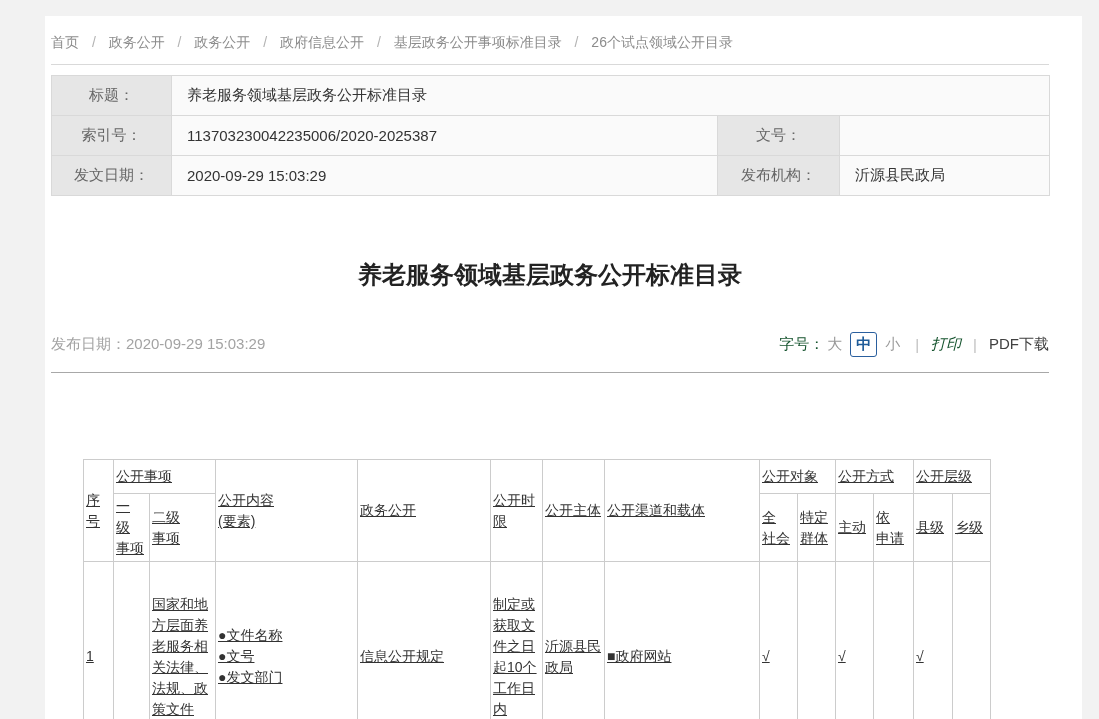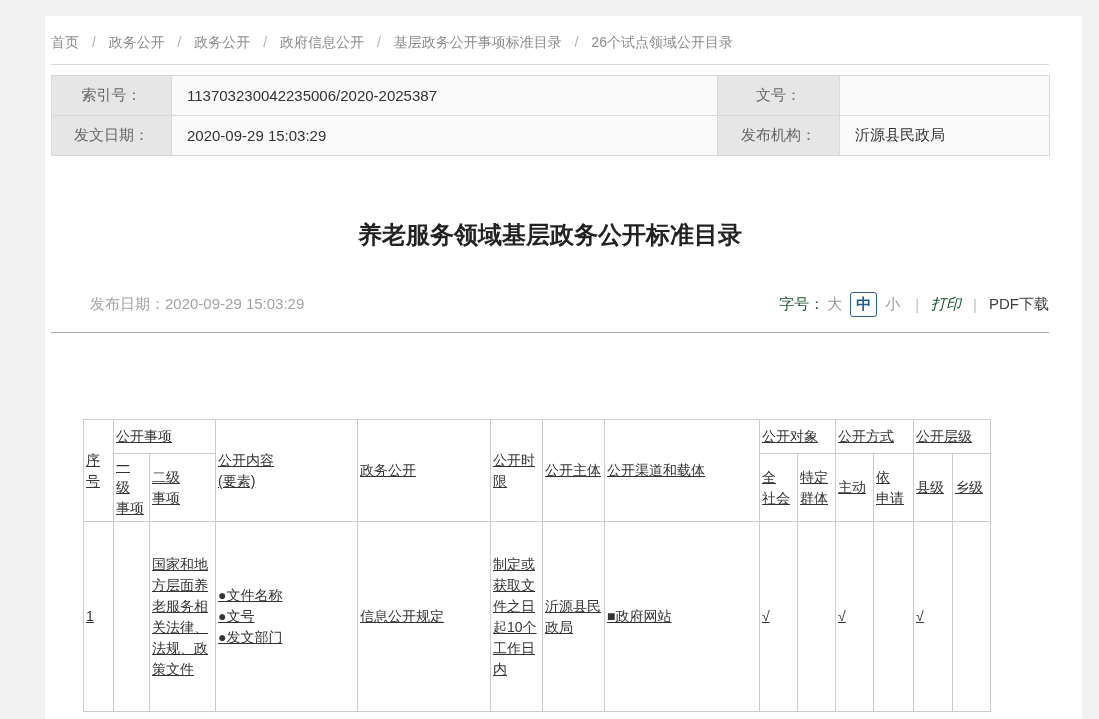--- a/index.html
+++ b/index.html
@@ -63,21 +63,20 @@
     color: #222222;
     line-height: 34px;
   }
   .article-meta-row {
     margin-top: 37px;
     display: flex;
     justify-content: space-between;
     align-items: center;
     font-size: 15px;
     height: 30px;
-    margin-left: 39px;
   }
   .pub-date { color: #a3a3a3; }
   .article-tools { display: flex; align-items: center; color: #555555; }
   .fs-label { color: #14532d; }
   .fs-option { color: #999999; cursor: pointer; margin: 0 3px; }
   .fs-option.active {
     color: #1f5c99;
     font-weight: bold;
     border: 1px solid #2a5f9e;
     border-radius: 3px;
@@ -139,20 +138,24 @@
     </div>
 
     <table class="meta-table">
       <colgroup>
         <col style="width:120px">
           <col style="width:546px">
           <col style="width:122px">
           <col style="width:210px">
       </colgroup>
       <tbody>
+          <tr>
+        <td class="m-label">标题：</td>
+        <td class="m-value" colspan="3">养老服务领域基层政务公开标准目录</td>
+      </tr>
       <tr>
         <td class="m-label">索引号：</td>
         <td class="m-value">113703230042235006/2020-2025387</td>
         <td class="m-label">文号：</td>
         <td class="m-value"></td>
       </tr>
       <tr>
         <td class="m-label">发文日期：</td>
         <td class="m-value">2020-09-29 15:03:29</td>
         <td class="m-label">发布机构：</td>

